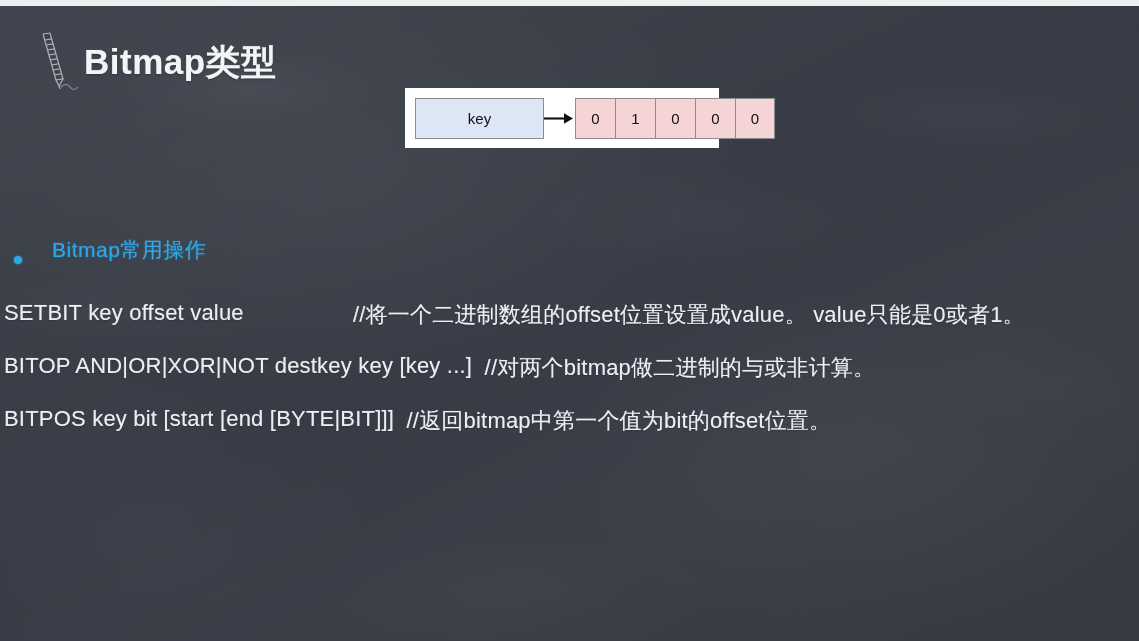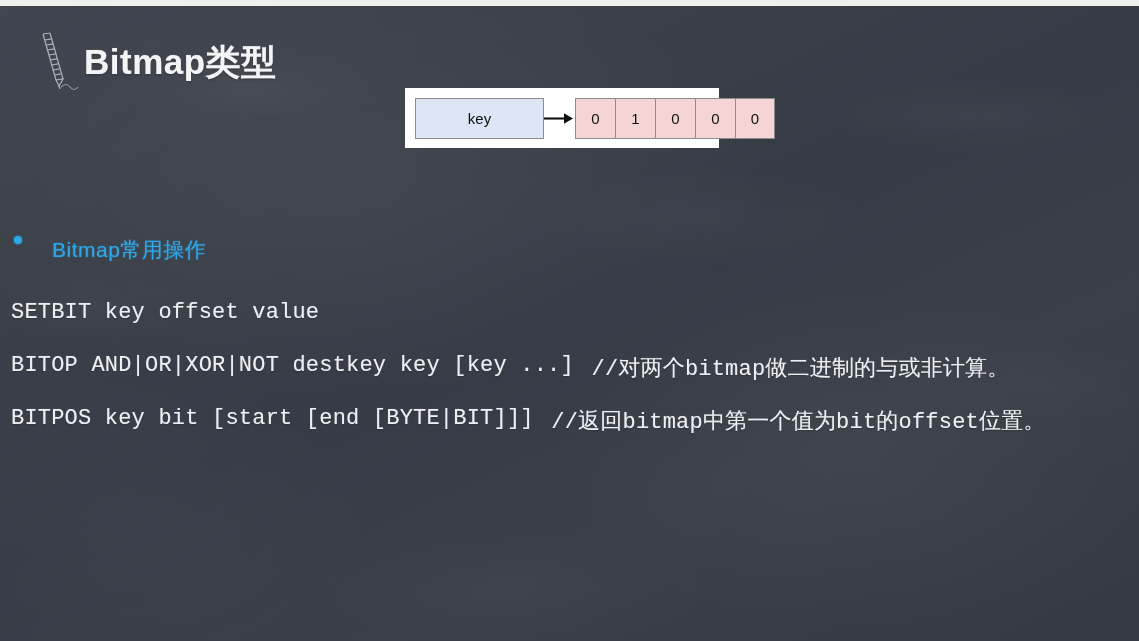--- a/index.html
+++ b/index.html
@@ -136,21 +136,21 @@
     font-size: 15px;
   }
   .bit-cell:last-child { border-right: 1px solid #8c8c8c; }
 
   
   #bullet-row {
     position: absolute;
     left: 14px;
     top: 236px;
     display: flex;
-    align-items: flex-start;
+    align-items: flex-end;
     z-index: 5;
   }
 
   #bullet-dot {
     width: 8px;
     height: 8px;
     border-radius: 50%;
     background: #2fa8e8;
     flex: 0 0 auto;
     box-shadow: 0 0 3px rgba(47,168,232,0.7);
@@ -161,25 +161,24 @@
     font-size: 21px;
     color: #2fa8e8;
     letter-spacing: 0.5px;
     text-shadow: 0 0 2px rgba(47,168,232,0.55);
     white-space: nowrap;
   }
 
   
   #cmd-list {
     position: absolute;
-    left: 11px;
+    left: 4px;
     top: 300px;
     width: 1120px;
     z-index: 5;
-    font-family: Liberation Mono, monospace;
   }
 
   .cmd-row {
     position: relative;
     height: 53px;
     white-space: nowrap;
     display: block;
   }
 
   .cmd-name, .cmd-comment {
@@ -277,20 +276,21 @@
 
   <div id="bullet-row">
     <span id="bullet-dot"></span>
     <span id="bullet-label">Bitmap常用操作</span>
   </div>
 
   <div id="cmd-list">
 
     <div class="cmd-row aligned">
       <span class="cmd-name">SETBIT key offset value</span>
+      <span class="cmd-comment">//将一个二进制数组的offset位置设置成value。 value只能是0或者1。</span>
     </div>
 
 
 
     <div class="cmd-row inline">
       <span class="cmd-name">BITOP AND|OR|XOR|NOT destkey key [key ...]</span>
       <span class="cmd-comment">//对两个bitmap做二进制的与或非计算。</span>
     </div>
 
     <div class="cmd-row inline">

